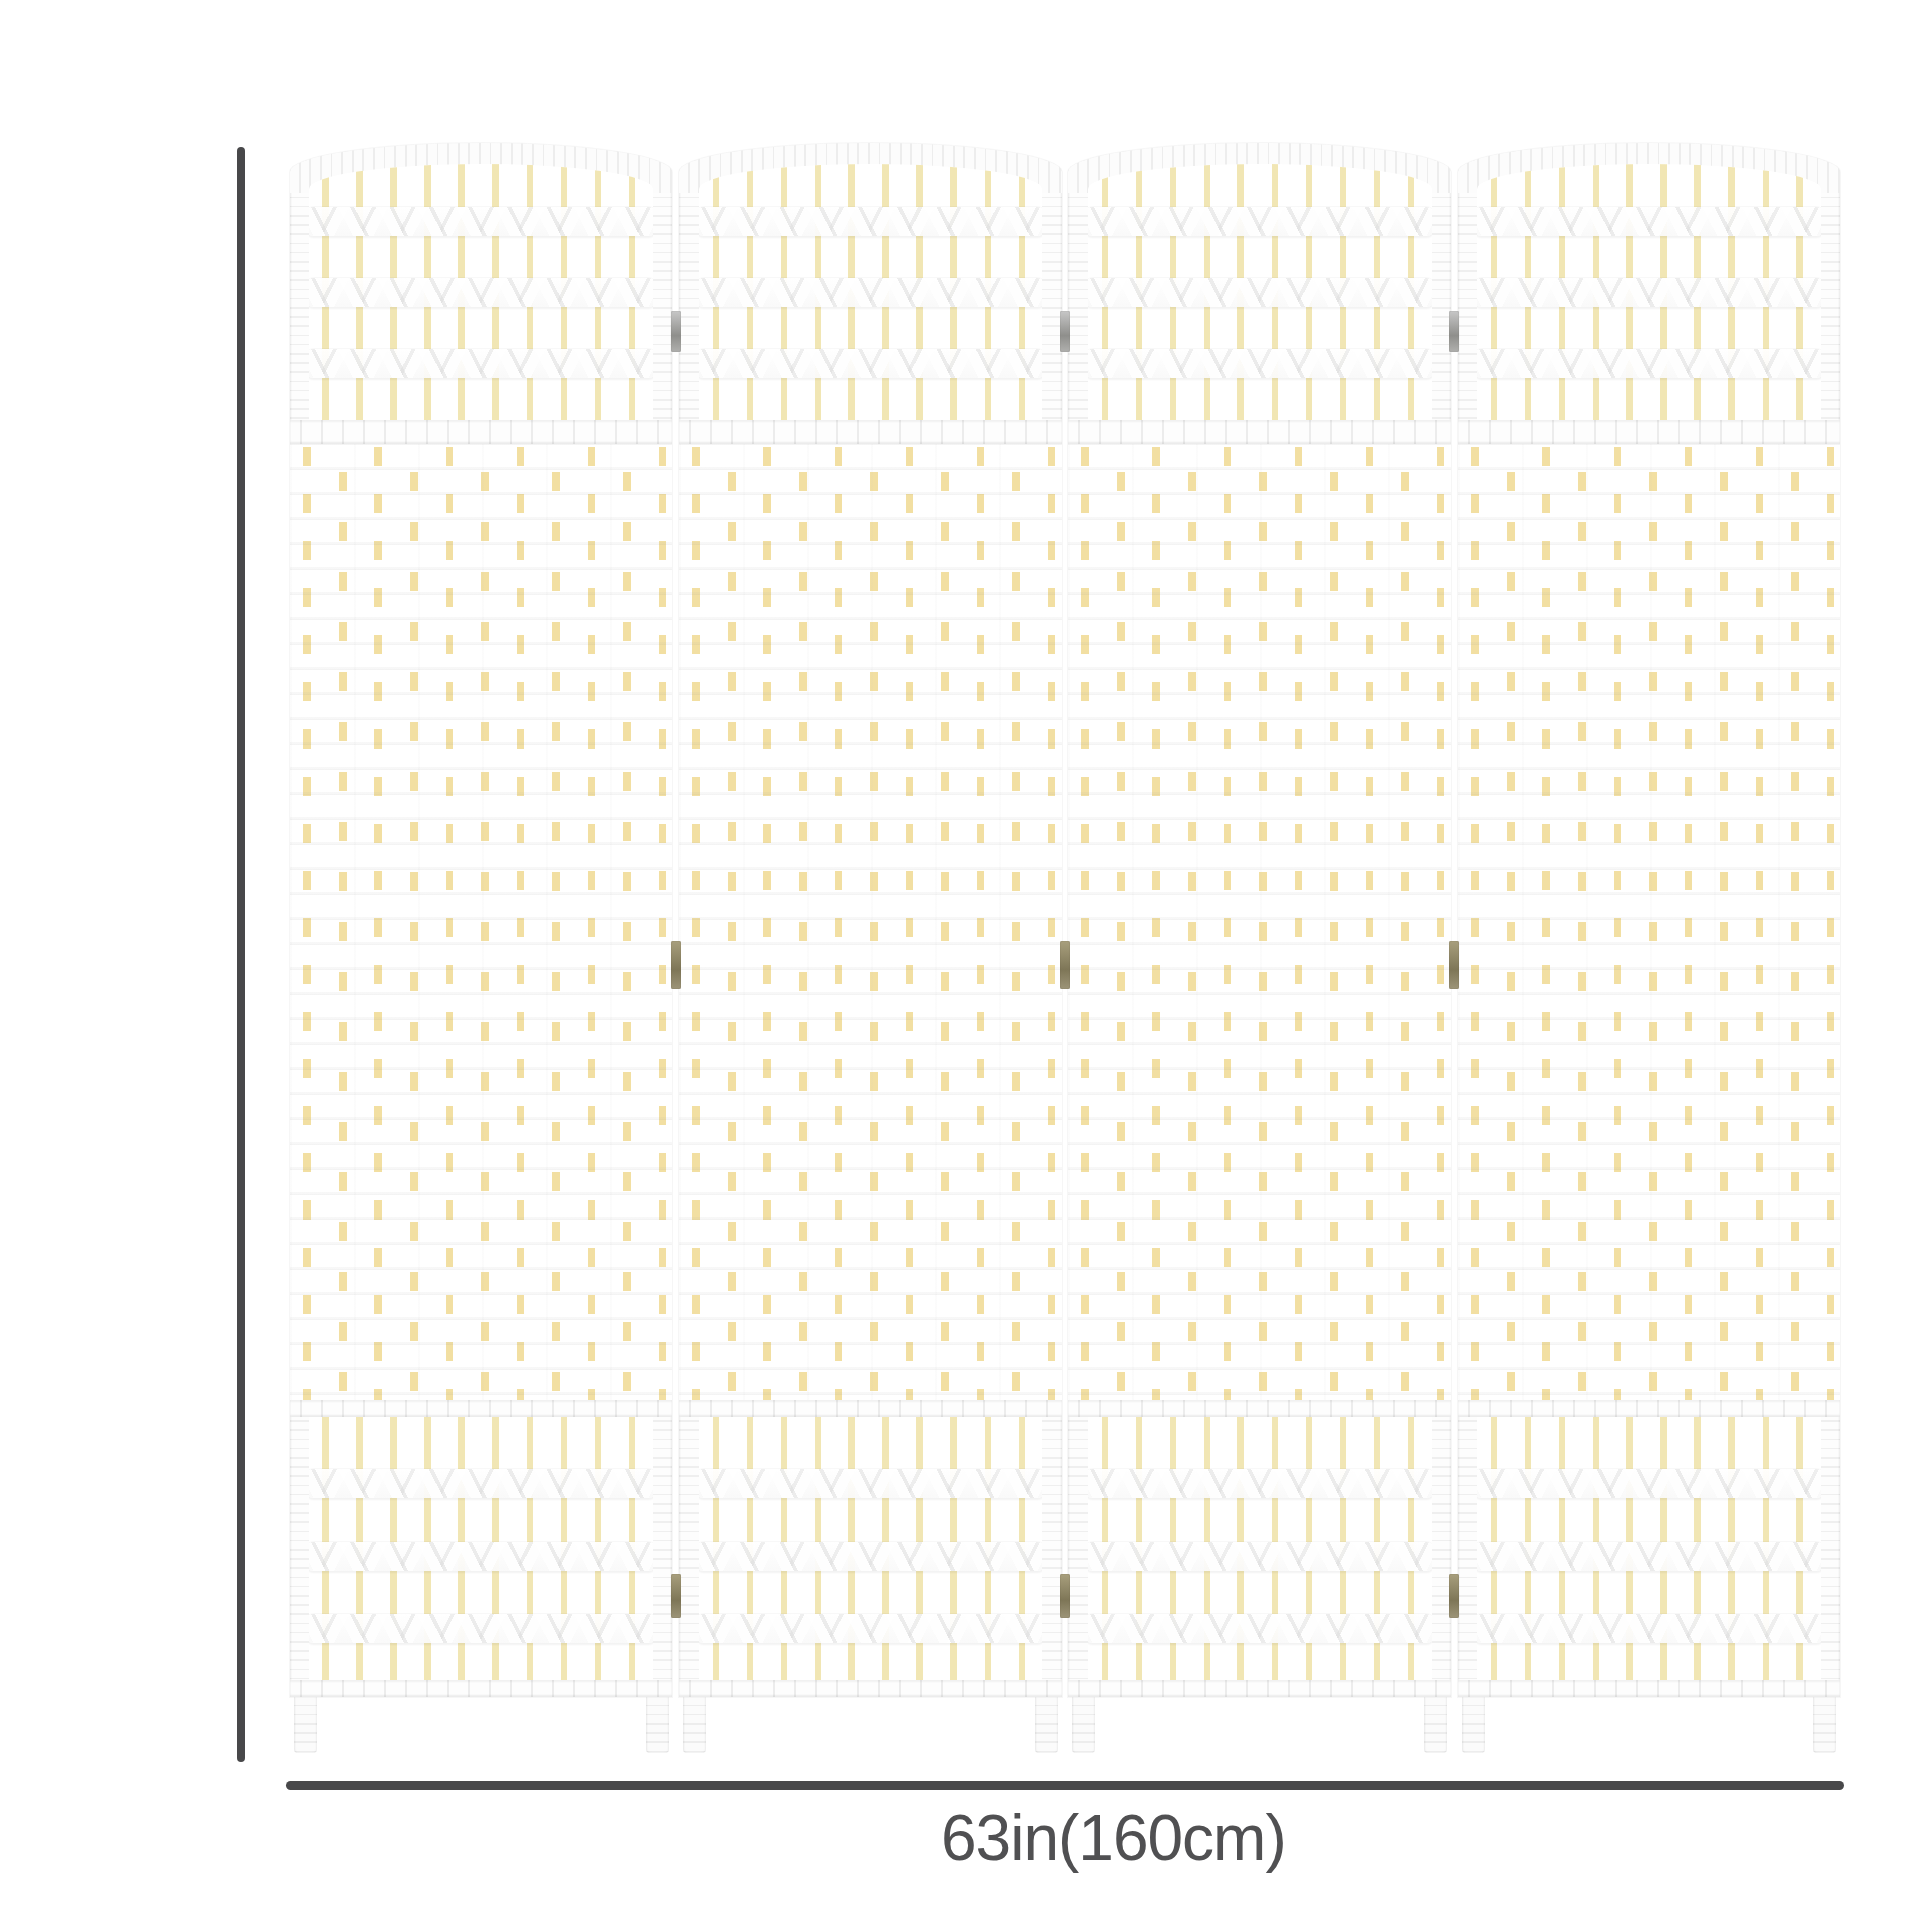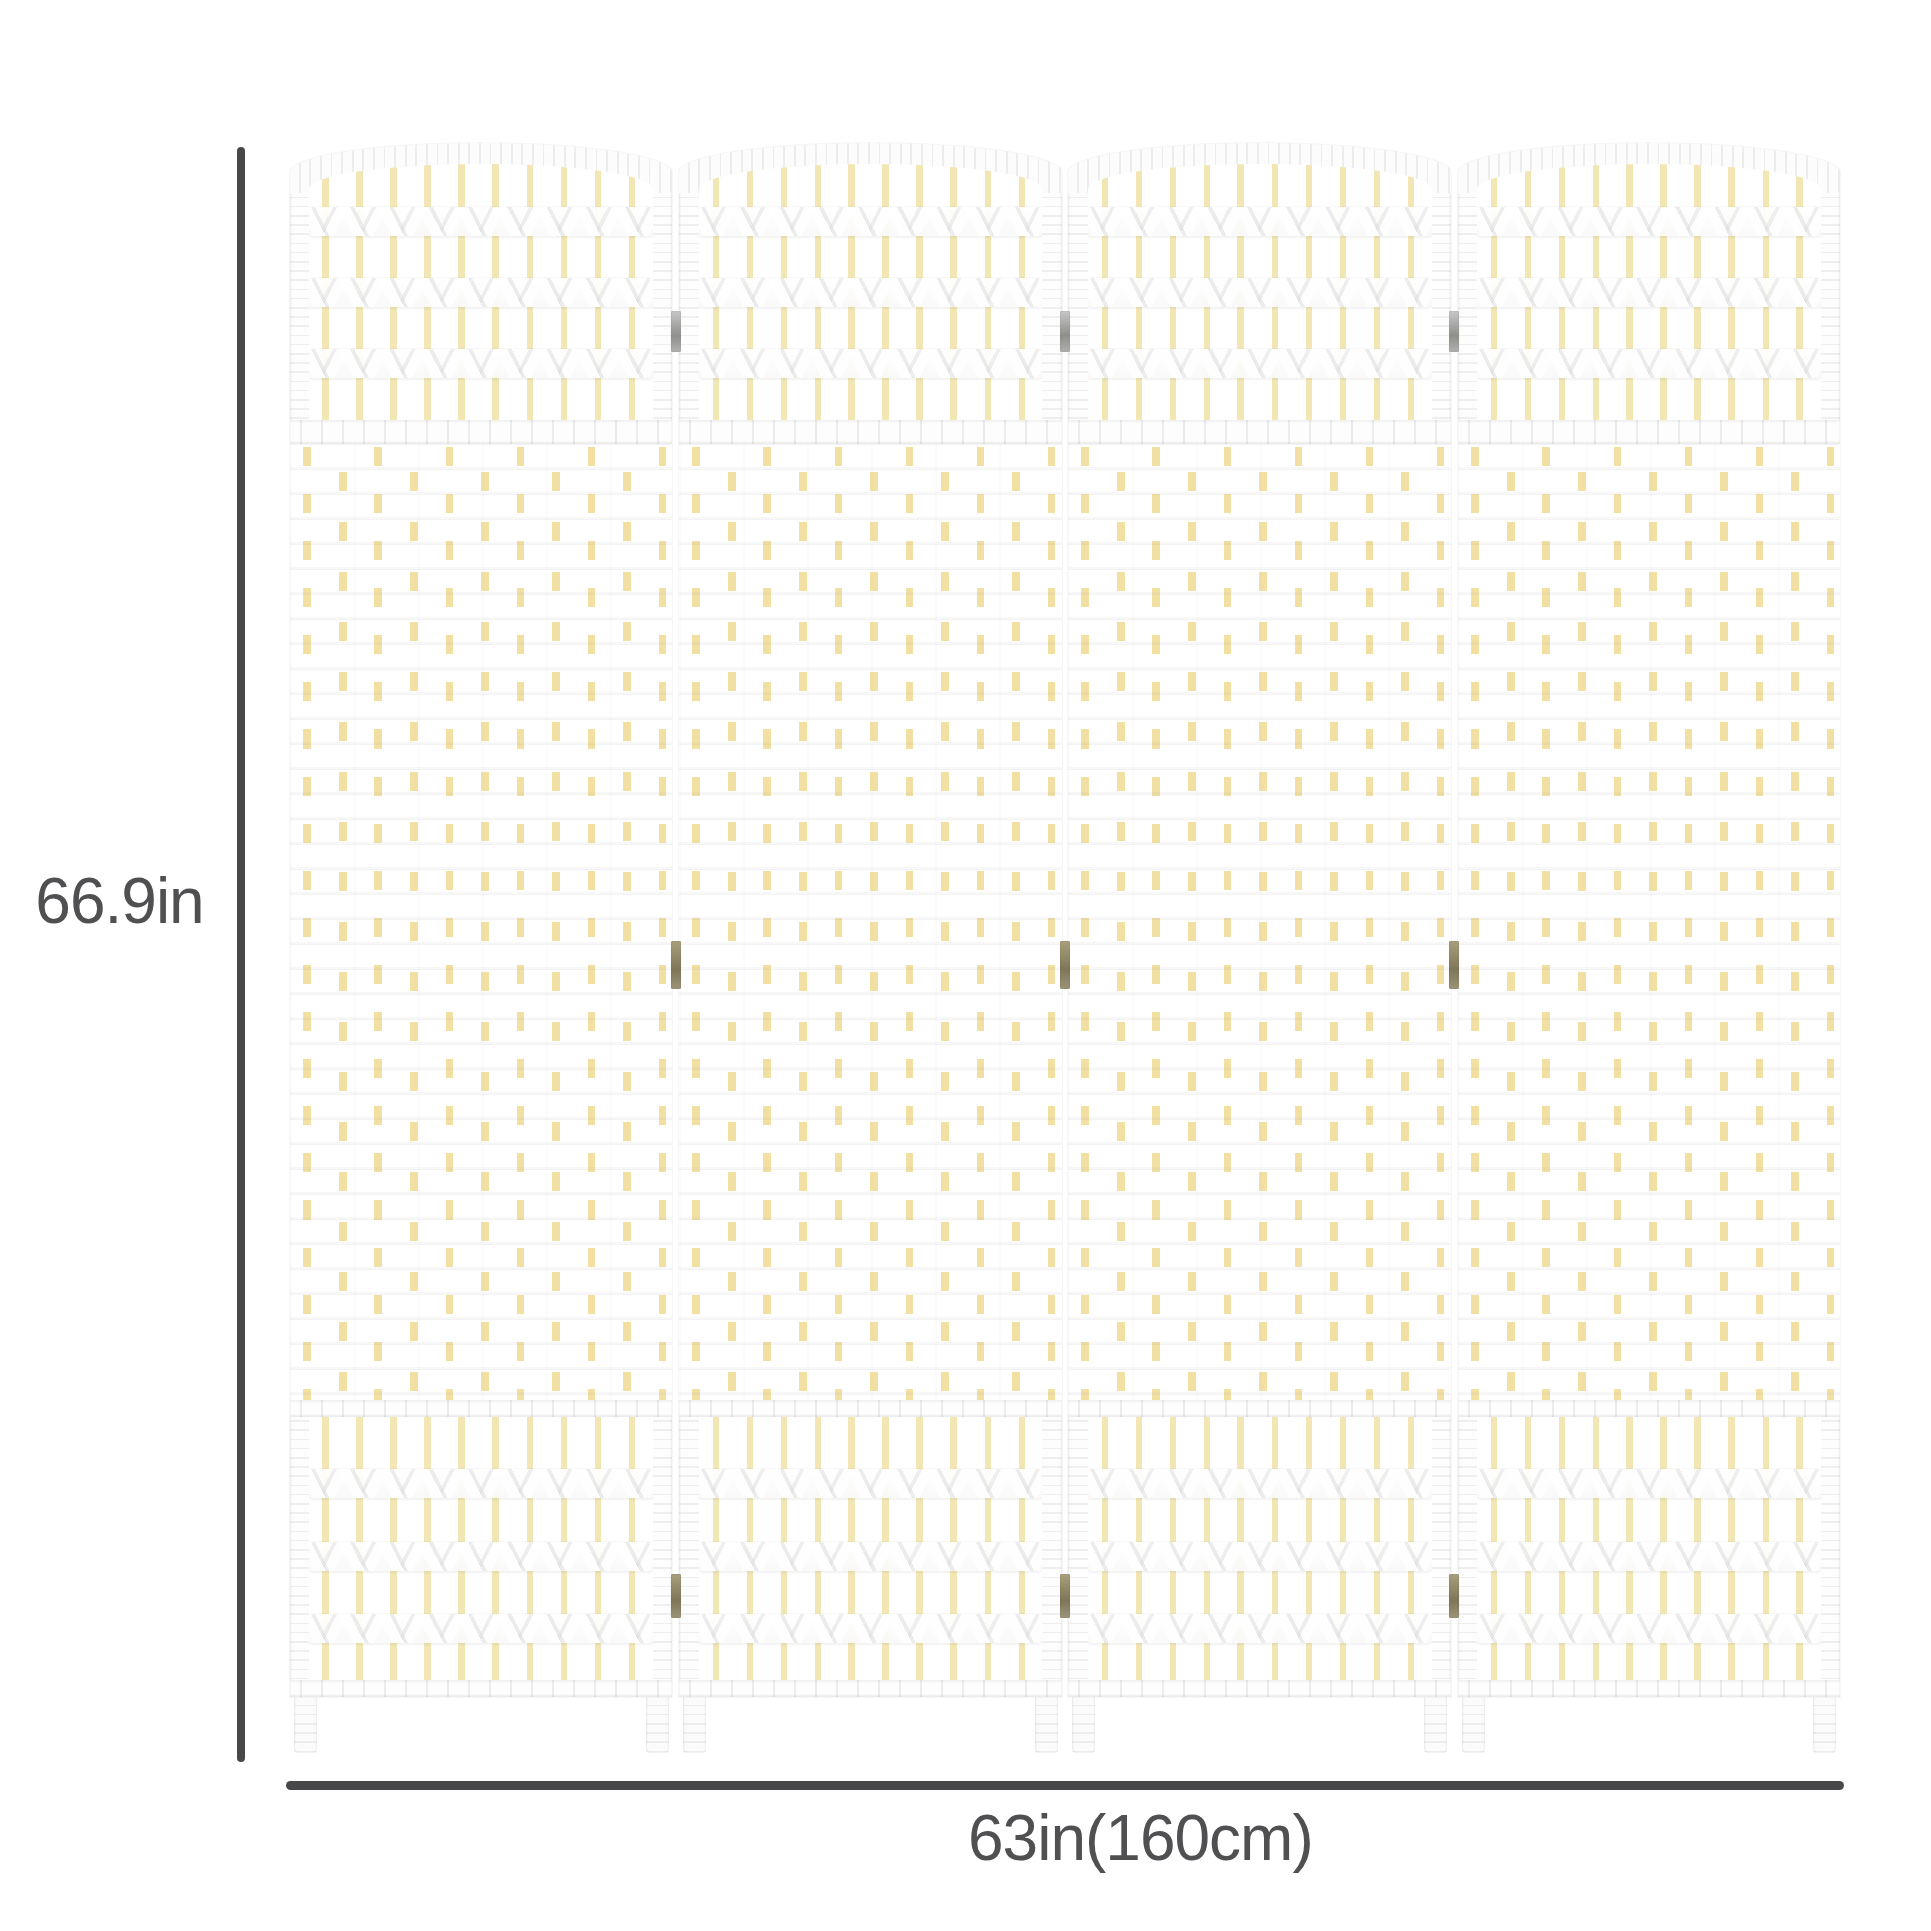--- a/index.html
+++ b/index.html
@@ -11,21 +11,21 @@
   .scene{position:absolute;inset:0;}
 
   
   .dim-line-v{position:absolute;left:237px;top:147px;width:7.7px;height:1615px;
     background:#48484a;border-radius:3.9px;}
   .dim-line-h{position:absolute;left:286px;top:1781px;width:1558px;height:8.7px;
     background:#48484a;border-radius:4.8px;}
   .dim-label-v{position:absolute;left:0;top:863px;width:239px;text-align:center;
     font-size:64px;line-height:76px;color:#505052;letter-spacing:-1px;white-space:nowrap;}
   .dim-label-h{position:absolute;left:941px;top:1804px;font-size:64px;line-height:68px;
-    color:#505052;letter-spacing:-1px;white-space:nowrap;margin-left:27px;}
+    color:#505052;letter-spacing:-1px;white-space:nowrap;}
 
   
   .screen{position:absolute;left:290px;top:143px;width:1550px;height:1612px;
     display:flex;gap:6.8px;}
   .panel{position:relative;flex:1;}
 
   
   .frame{position:absolute;left:0;right:0;top:0;height:1554px;overflow:hidden;
     background:repeating-linear-gradient(180deg,#fdfdfd 0 7.7px,#efefef 7.7px 9.2px);
     border-radius:50% 50% 0 0 / 29px 29px 0 0;
@@ -93,21 +93,20 @@
   .hb{top:1431px;height:44px;background:linear-gradient(180deg,#a89f7d,#7e7657 60%,#9c9478);
       box-shadow:inset 0 0 1px #5c553c;}
 </style>
 </head>
 <body>
 
 <div class="scene">
 
   <div class="dim-line-v"></div>
   <div class="dim-label-v">
-    <div>66.9in</div>
   </div>
 
   <div class="dim-line-h"></div>
   <div class="dim-label-h">63in(160cm)</div>
 
   <div class="screen">
 
     <div class="panel">
       <div class="frame">
         <div class="archtex"></div>

